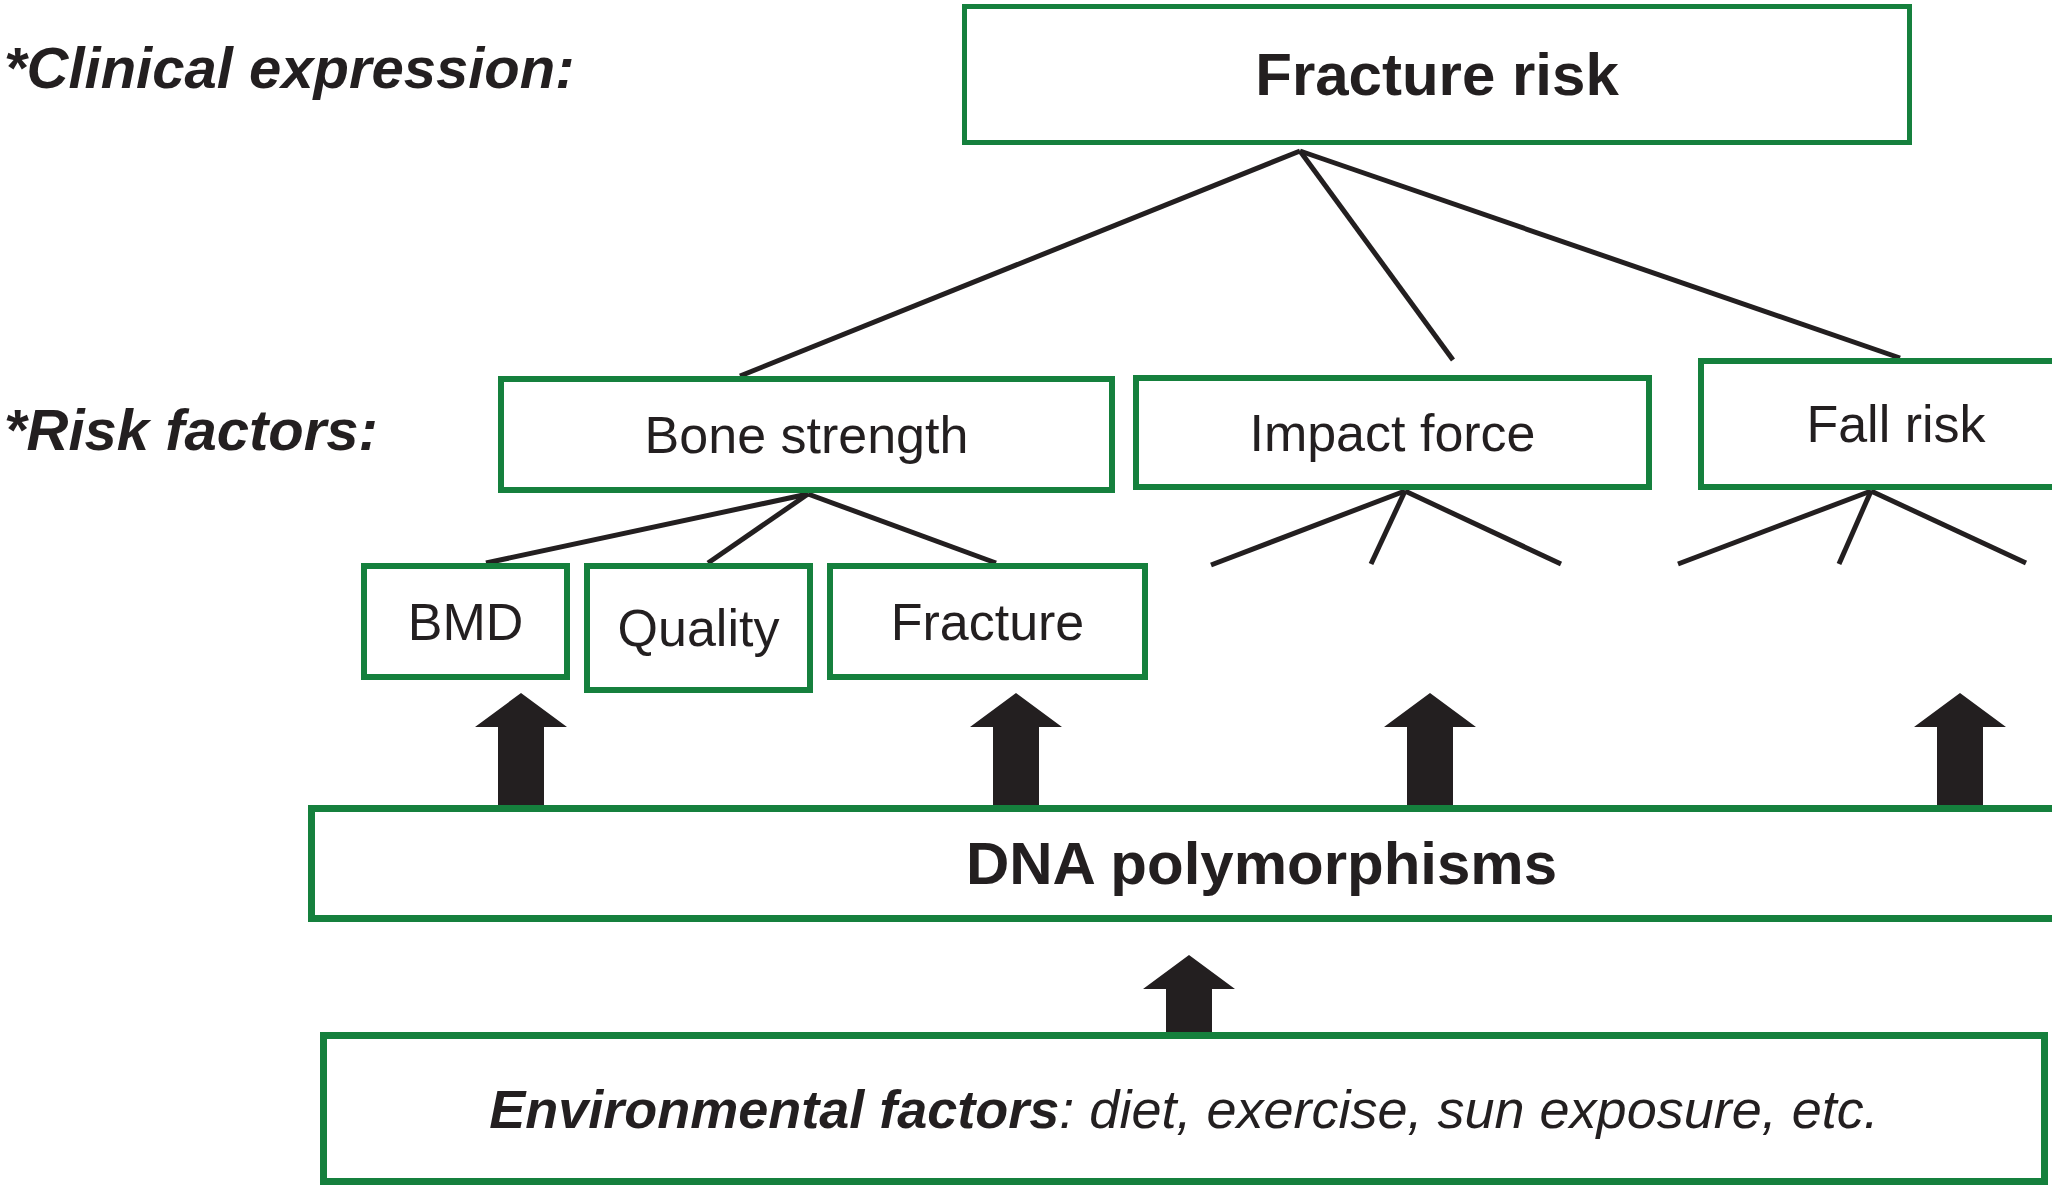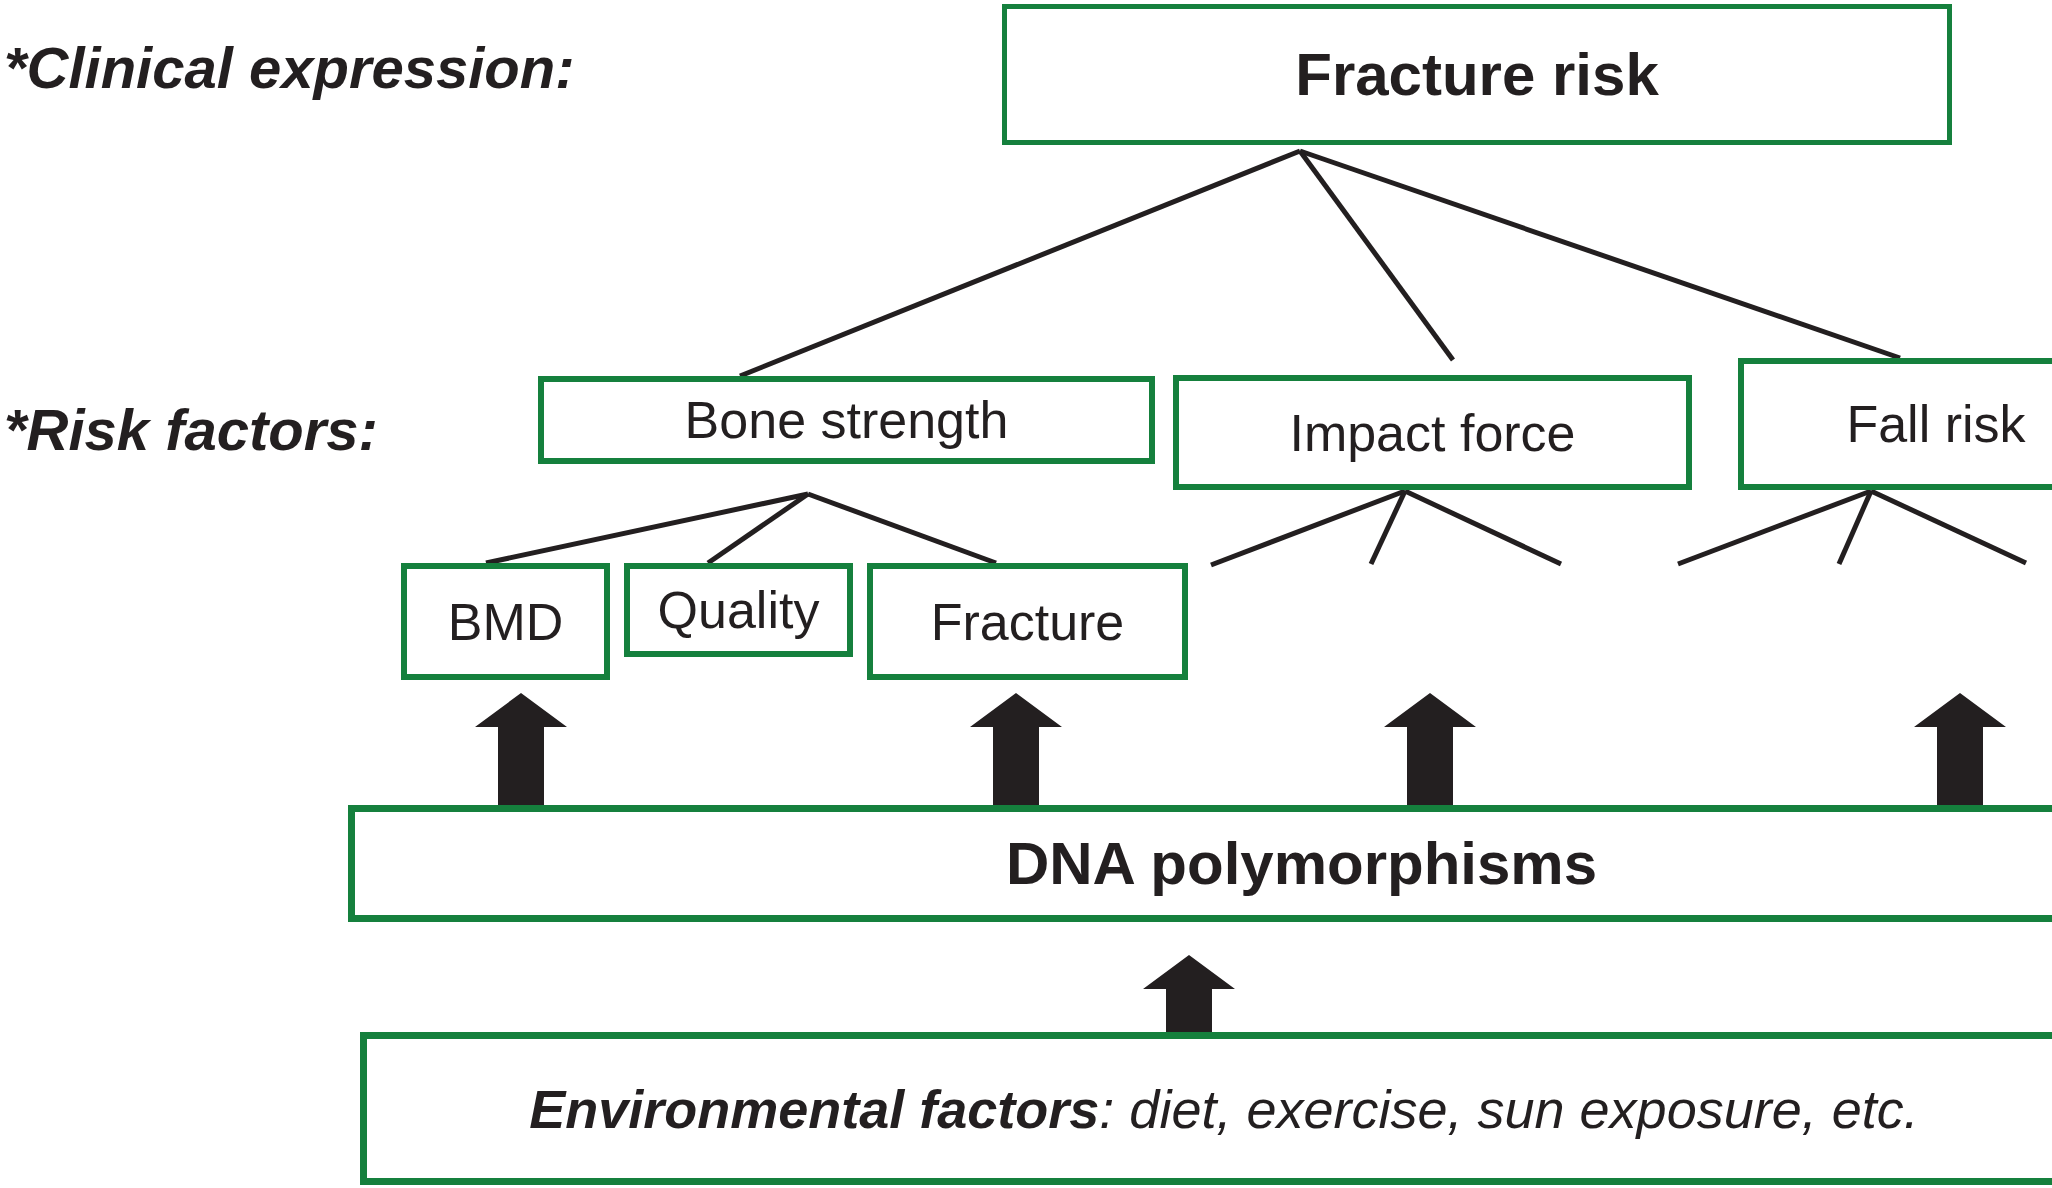--- a/index.html
+++ b/index.html
@@ -28,43 +28,42 @@
     position: absolute;
     box-sizing: border-box;
     background: #ffffff;
     border: 6px solid #15803d;
     display: flex;
     align-items: center;
     justify-content: center;
     font-size: 52px;
     line-height: 1;
     white-space: nowrap;
-    margin-left: 40px;
   }
   .node.bold {
     font-weight: bold;
     font-size: 60px;
   }
   .node.thick {
     border-width: 7px;
   }
   .row-label {
     position: absolute;
     font-weight: bold;
     font-style: italic;
     font-size: 58px;
     line-height: 1.1;
     white-space: nowrap;
   }
   #node-fracture-risk { left: 962px; top: 4px;    width: 950px;  height: 141px; border-width: 5px; }
-  #node-bone-strength { left: 498px; top: 376px;  width: 617px;  height: 88px; }
+  #node-bone-strength { left: 498px; top: 376px;  width: 617px;  height: 117px; }
   #node-impact-force  { left: 1133px; top: 375px; width: 519px;  height: 115px; }
   #node-fall-risk     { left: 1698px; top: 358px; width: 396px;  height: 132px; }
   #node-bmd           { left: 361px; top: 563px;  width: 209px;  height: 117px; }
-  #node-quality       { left: 584px; top: 563px;  width: 229px;  height: 94px; }
+  #node-quality       { left: 584px; top: 563px;  width: 229px;  height: 130px; }
   #node-geometry      { left: 827px; top: 563px;  width: 321px;  height: 117px; }
   #node-dna           { left: 308px; top: 805px;  width: 1907px; height: 117px; }
   #node-environment   { left: 320px; top: 1032px; width: 1728px; height: 153px;
                         font-style: italic; font-size: 54px; }
   #node-environment .lead { font-weight: bold; }
   #label-clinical { left: 4px; top: 36px; }
   #label-risk     { left: 4px; top: 398px; }
 </style>
 </head>
 <body>

